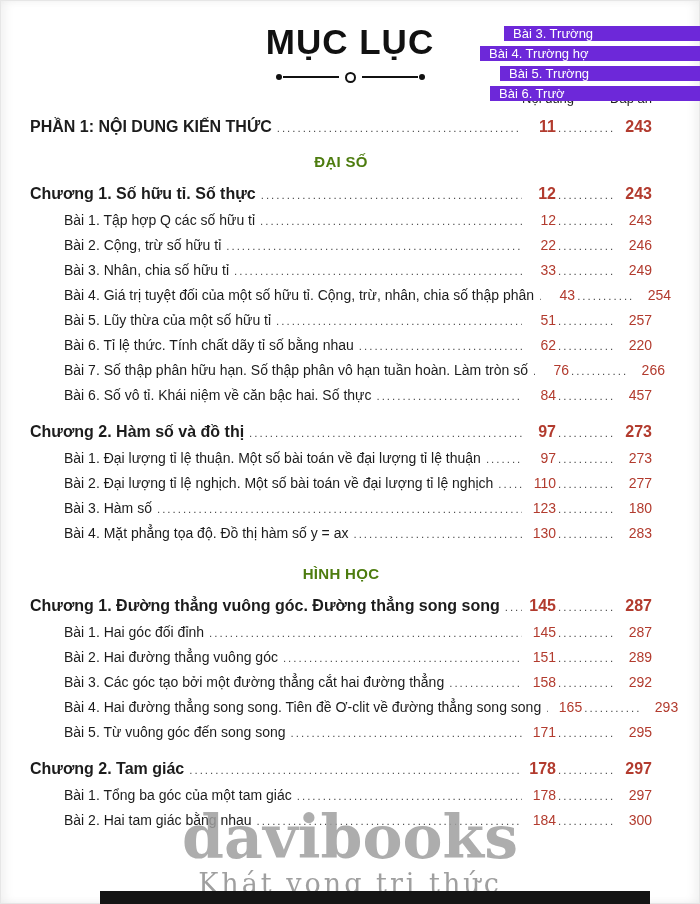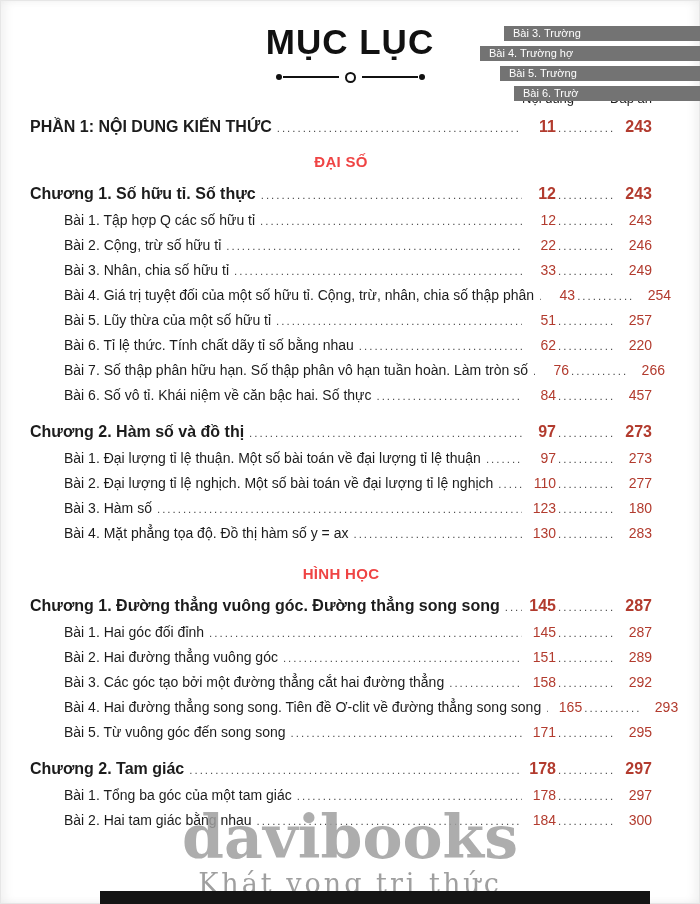--- a/index.html
+++ b/index.html
@@ -12,28 +12,28 @@
   :root { --red:#b23b2e; --ink:#161616; }
 
   .page-edge {
     position:absolute; inset:0; pointer-events:none;
     box-shadow: inset 0 0 0 1px #e6e6e6, inset 6px 0 10px rgba(0,0,0,.05), inset -6px 0 10px rgba(0,0,0,.05);
   }
 
   
   .strips { position:absolute; top:26px; right:0; width:220px; }
   .strip {
-    background:#737373; color:#fff; font-size:11px; line-height:13px;
+    background:#6d28d9; color:#fff; font-size:13px; line-height:13px;
     margin-bottom:5px; padding:1px 4px 1px 9px;
     white-space:nowrap; overflow:hidden; margin-left:auto;
   }
   .strip:nth-child(1){ width:196px; }
   .strip:nth-child(2){ width:232px; }
   .strip:nth-child(3){ width:200px; }
-  .strip:nth-child(4){ width:186px; }
+  .strip:nth-child(4){ width:210px; }
 
   .title {
     text-align:center; padding-top:22px;
     font-size:35px; font-weight:bold; letter-spacing:1px; color:#111;
   }
   .divider { display:flex; align-items:center; justify-content:center; margin-top:9px; height:12px; }
   .divider .seg { width:56px; height:2px; background:#111; position:relative; }
   .divider .seg::before { content:""; position:absolute; top:-2px; width:6px; height:6px; border-radius:50%; background:#111; }
   .divider .seg.left::before { left:-7px; }
   .divider .seg.right::before { right:-7px; }
@@ -55,21 +55,21 @@
   .row .pg { width:34px; flex-shrink:0; text-align:right; color:var(--red); white-space:nowrap; }
   .row .d2 { flex:0 0 58px; }
   .row .ans { width:38px; flex-shrink:0; }
 
   .row.lesson { font-size:14px; line-height:24px; }
   .row.lesson .label { padding-left:34px; }
   .row.chapter, .row.part { font-size:16px; font-weight:bold; line-height:26px; }
   .row.chapter { margin-top:6px; }
   .row.lesson + .row.chapter { margin-top:11px; }
 
-  .section-head { text-align:center; font-weight:bold; font-size:15px; line-height:26px; margin:8px 0 3px; color:#ef4444; letter-spacing:.3px; }
+  .section-head { text-align:center; font-weight:bold; font-size:15px; line-height:26px; margin:8px 0 3px; color:#4d7c0f; letter-spacing:.3px; }
   .row.lesson + .section-head { margin-top:15px; }
 
   .watermark {
     position:absolute; left:0; right:0; bottom:5px;
     text-align:center; color:#9f9f9f; opacity:.85; pointer-events:none;
   }
   .wm-brand { font-family:"DejaVu Serif","Liberation Serif",serif; font-weight:bold; font-size:60px; line-height:58px; }
   .wm-slogan { font-family:"DejaVu Serif","Liberation Serif",serif; font-size:27px; letter-spacing:3px; margin-top:2px; color:#8f8f8f; }
 
   .bottom-bar { position:absolute; left:100px; right:50px; bottom:0; height:13px; background:#151515; }

